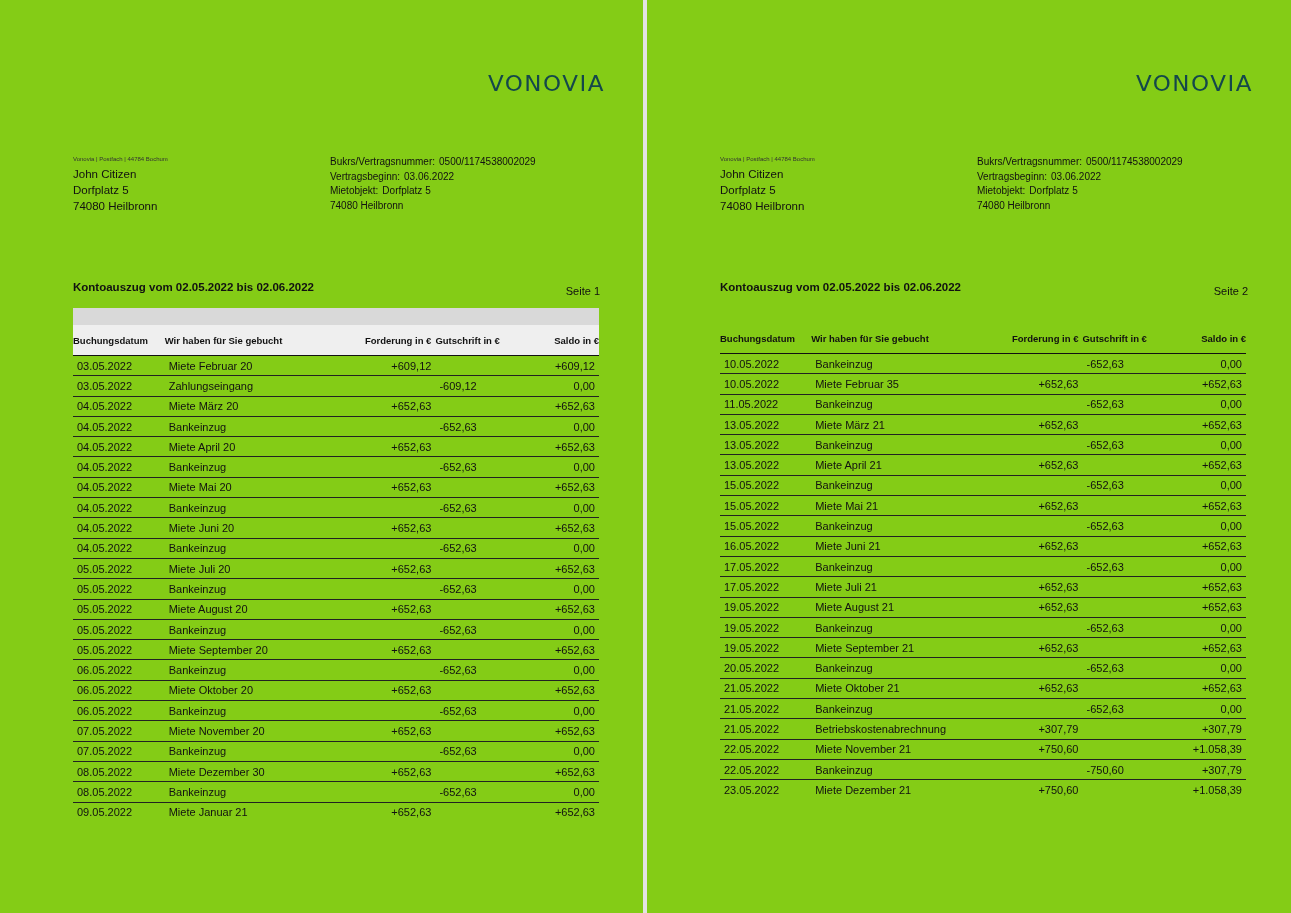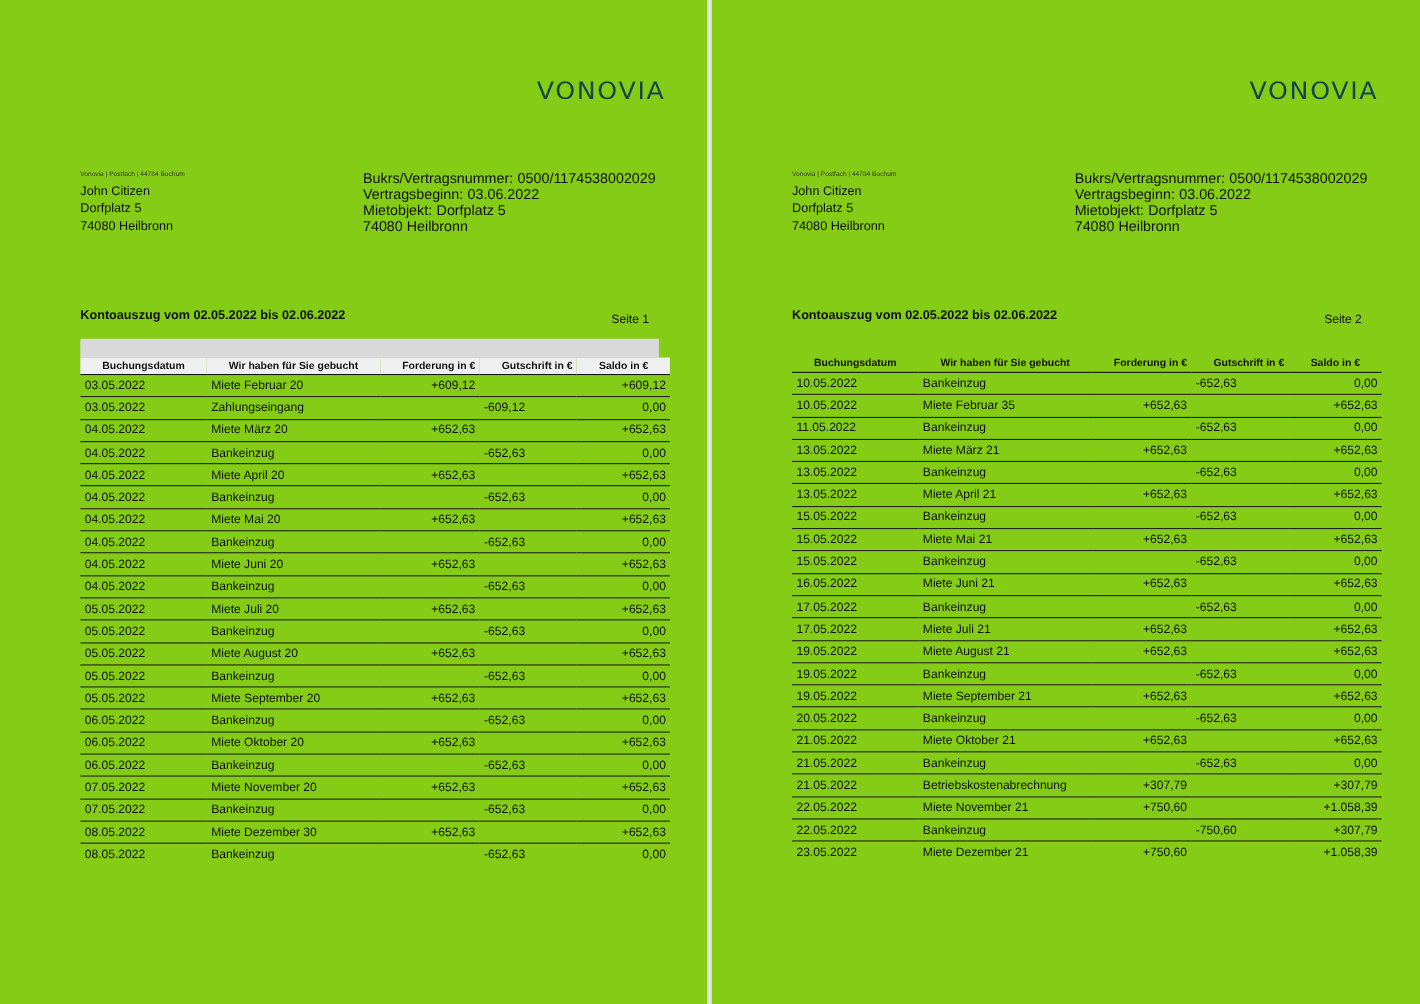--- a/index.html
+++ b/index.html
@@ -12,36 +12,36 @@
   .page.p2 { left: 647px; width: 644px; }
   .divider { position: absolute; left: 642px; top: 0; width: 5px; height: 913px; background: #e3e3e3; }
 
   .logo {
     position: absolute; top: 70px; right: 38px;
     font-family: "DejaVu Sans", sans-serif; font-size: 23px; letter-spacing: 1.5px;
     color: #14474b; font-weight: normal; transform: scaleY(0.95);
   }
   .sender { position: absolute; left: 73px; top: 156px; font-size: 6px; color: #333; }
   .addr { position: absolute; left: 73px; top: 166px; font-size: 11.5px; line-height: 16px; color: #111; }
-  .meta { position: absolute; left: 330px; top: 155px; font-size: 13px; line-height: 14.5px; color: #111; }
+  .meta { position: absolute; left: 330px; top: 155px; font-size: 10px; line-height: 14.5px; color: #111; }
   .meta .row span.v { margin-left: 4px; }
 
   .title { position: absolute; left: 73px; top: 281px; font-size: 11.5px; font-weight: bold; }
-  .pageno { position: absolute; right: 53px; top: 285px; font-size: 11px; }
+  .pageno { position: absolute; right: 43px; top: 285px; font-size: 11px; }
 
   .greybar { position: absolute; left: 73px; top: 308px; width: 526px; height: 17px; background: #d9d9d9; }
 
   table.ledger {
     position: absolute; left: 73px; width: 526px; border-collapse: collapse;
     font-size: 11px;
   }
   .p1 table.ledger { top: 325px; }
   .p2 table.ledger { top: 323px; }
   table.ledger th {
-    font-size: 9.5px; font-weight: bold; height: 15px; padding: 0 20px; text-align: left;
+    font-size: 9.5px; font-weight: bold; height: 30px; padding: 0 0; text-align: left;
     border-bottom: 1.5px solid #111; white-space: nowrap;
   }
   .p1 table.ledger th { background: #efefef; }
   table.ledger td {
     height: 19.3px; padding: 0 4px; border-bottom: 1px solid #222; white-space: nowrap;
     vertical-align: middle;
   }
   table.ledger tr:last-child td { border-bottom: none; }
   .c-date { width: 86px; }
   .c-text { width: 175px; }
@@ -229,20 +229,27 @@
           <td class="c-gut"></td>
           <td class="c-sal">+652,63</td>
         </tr>
         <tr>
           <td class="c-date">08.05.2022</td>
           <td class="c-text">Bankeinzug</td>
           <td class="c-ford"></td>
           <td class="c-gut">-652,63</td>
           <td class="c-sal">0,00</td>
         </tr>
+        <tr>
+          <td class="c-date">09.05.2022</td>
+          <td class="c-text">Miete Januar 21</td>
+          <td class="c-ford">+652,63</td>
+          <td class="c-gut"></td>
+          <td class="c-sal">+652,63</td>
+        </tr>
       </tbody>
   </table>
 </div>
 
 <div class="page p2">
   <div class="logo">VONOVIA</div>
   <div class="sender">Vonovia | Postfach | 44784 Bochum</div>
   <div class="addr">
     <div>John Citizen</div>
     <div>Dorfplatz 5</div>

